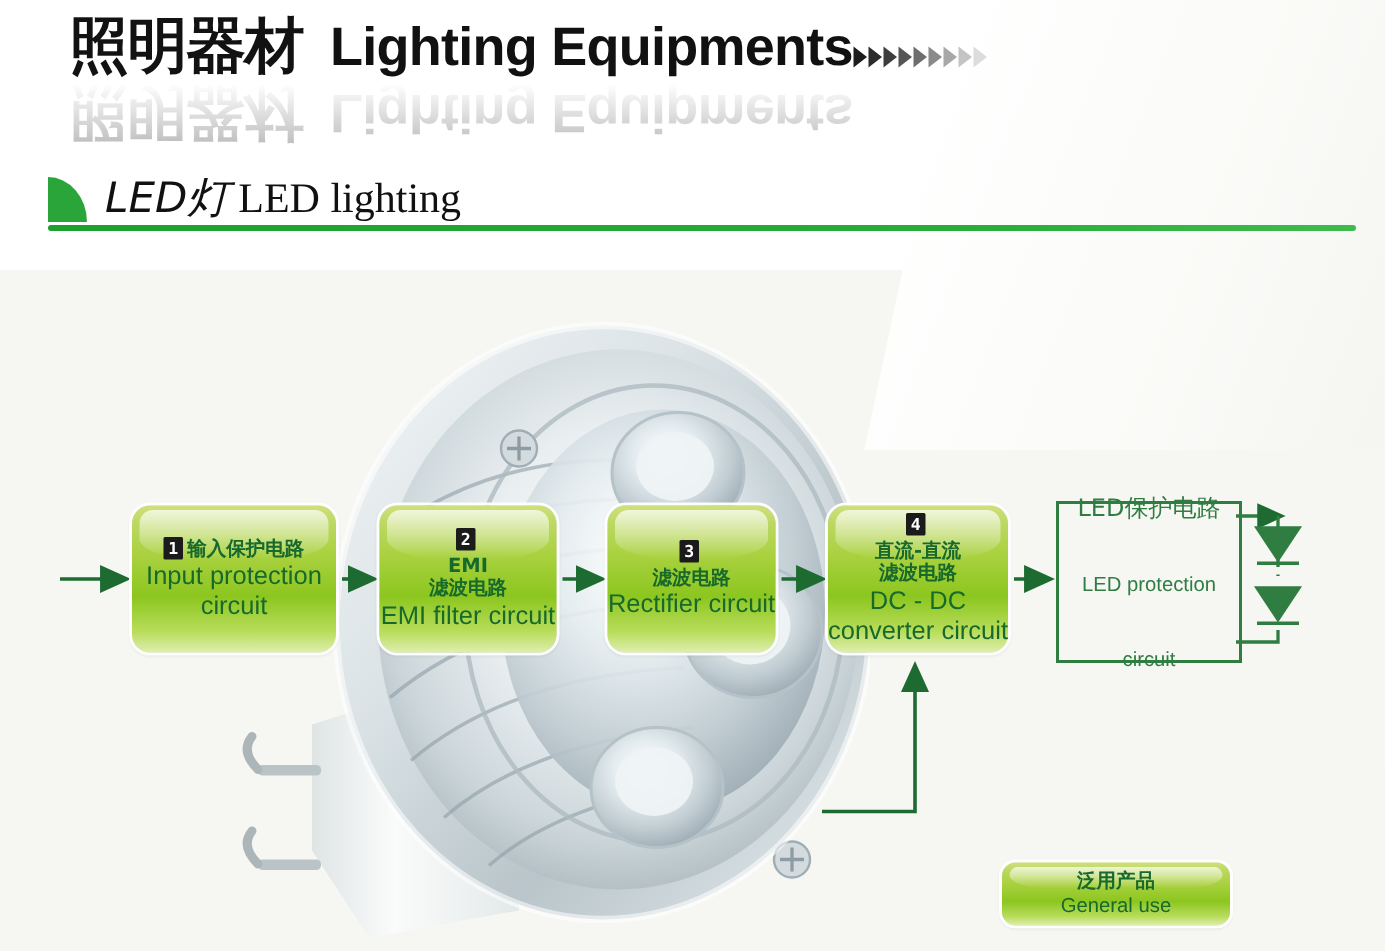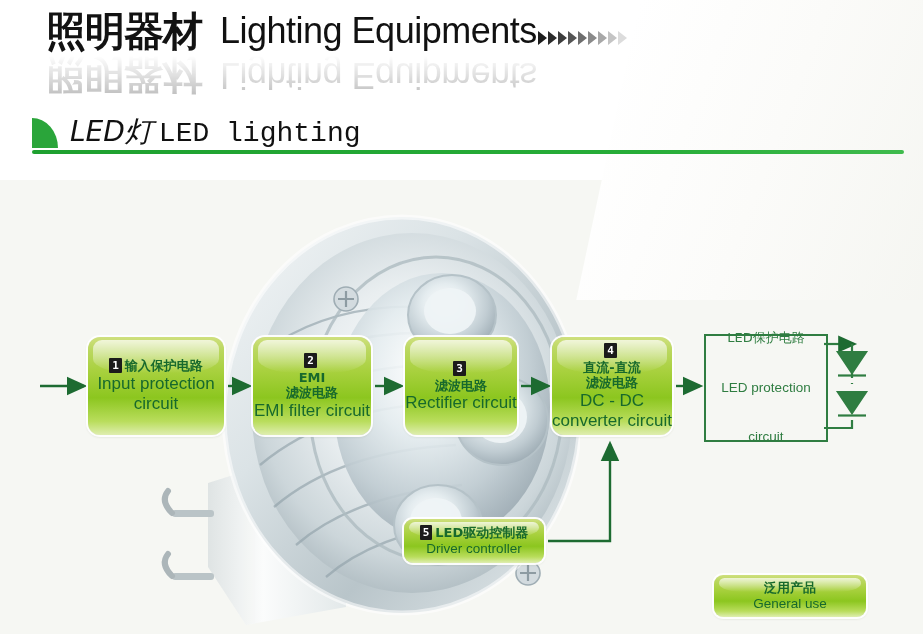--- a/index.html
+++ b/index.html
@@ -25,21 +25,21 @@
   #header{position:absolute;left:0;top:0;width:923px;height:100px;}
   .title-row{position:absolute;left:30px;top:8px;display:flex;align-items:flex-end;}
   .title-cn{
     font-family:"DejaVu Sans",sans-serif;
     font-size:40px;font-weight:bold;color:#121212;letter-spacing:-1px;
     line-height:46px;
     margin-left:16px;
   }
   .title-en{
     font-family:"Liberation Sans",sans-serif;
-    font-size:36px;font-weight:400;color:#111;line-height:46px;
+    font-size:36px;font-weight:700;color:#111;line-height:46px;
     margin-left:18px;letter-spacing:-0.5px;
   }
   .title-arrows{display:flex;align-items:center;margin-left:1px;margin-bottom:9px;}
   .title-arrows i{
     display:block;width:0;height:0;margin-right:1px;
     border-top:7px solid transparent;border-bottom:7px solid transparent;
     border-left:9px solid #222;
   }
   
   .reflect{
@@ -56,21 +56,21 @@
   .sec-swoosh{
     position:absolute;left:32px;top:14px;width:26px;height:30px;
     background:#2aa53a;
     border-top-right-radius:26px 30px;
   }
   .sec-text{
     position:absolute;left:70px;top:8px;
     font-size:28px;color:#111;line-height:40px;white-space:nowrap;
   }
   .sec-text .cn{font-family:"DejaVu Sans",sans-serif;font-style:italic;}
-  .sec-text .en{font-family:Liberation Mono, monospace;margin-left:6px;}
+  .sec-text .en{font-family:Liberation Serif, serif;margin-left:6px;}
   .sec-rule{
     position:absolute;left:32px;top:46px;width:872px;height:4px;
     background:linear-gradient(to right,#1ea02f 0%,#27ad38 70%,#3fbb4d 100%);
     border-radius:2px;
   }
 
   
   #lamp{position:absolute;left:150px;top:195px;width:430px;height:439px;}
 
   
@@ -106,32 +106,32 @@
     font-size:11px;font-weight:bold;line-height:13px;
     padding:1px 3px;border-radius:1px;vertical-align:1px;margin-right:3px;
   }
 
   
   #box1{left:88px;top:337px;width:136px;height:98px;}
   #box2{left:253px;top:337px;width:118px;height:98px;}
   #box3{left:405px;top:337px;width:112px;height:98px;}
   #box4{left:552px;top:337px;width:120px;height:98px;}
   #box5{left:404px;top:519px;width:140px;height:44px;border-radius:9px;}
-  #boxgeneral{left:668px;top:575px;width:152px;height:42px;border-radius:9px;margin-left:46px;}
+  #boxgeneral{left:668px;top:575px;width:152px;height:42px;border-radius:9px;}
   #box5 .cn,#boxgeneral .cn{font-size:13px;}
   #box5 .en,#boxgeneral .en{font-size:13.5px;}
 
   
   #ledprot{
     position:absolute;left:704px;top:334px;width:120px;height:104px;
     border:2px solid #2f7d41;background:transparent;
     display:flex;flex-direction:column;align-items:center;justify-content:center;
     text-align:center;color:#2f7d41;
   }
-  #ledprot .cn{font-family:"DejaVu Sans",sans-serif;font-size:13px;line-height:1.45;}
+  #ledprot .cn{font-family:"DejaVu Sans",sans-serif;font-size:16px;line-height:1.45;}
   #ledprot .en{font-family:"Liberation Sans",sans-serif;font-size:13.5px;line-height:1.4;margin-top:31px;}
 
   svg.ovl{position:absolute;left:0;top:0;width:923px;height:634px;overflow:visible;pointer-events:none;}
 </style>
 </head>
 <body>
 
 <div id="page">
 
   <div class="bg-wash2"></div>
@@ -299,24 +299,20 @@
     </div>
 
     <div class="gbox" id="box4">
       <div class="ln"><span class="numbadge">4</span></div>
       <div class="ln cn">直流-直流</div>
       <div class="ln cn">滤波电路</div>
       <div class="ln en">DC - DC</div>
       <div class="ln en">converter circuit</div>
     </div>
 
-    <div class="gbox" id="box5">
-      <div class="ln cn"><span class="numbadge">5</span><span>LED驱动控制器</span></div>
-      <div class="ln en">Driver controller</div>
-    </div>
 
     <div id="ledprot">
       <div class="cn">LED保护电路</div>
       <div class="en">LED protection</div>
       <div class="en">circuit</div>
     </div>
 
     <div class="gbox" id="boxgeneral">
       <div class="ln cn">泛用产品</div>
       <div class="ln en">General use</div>

